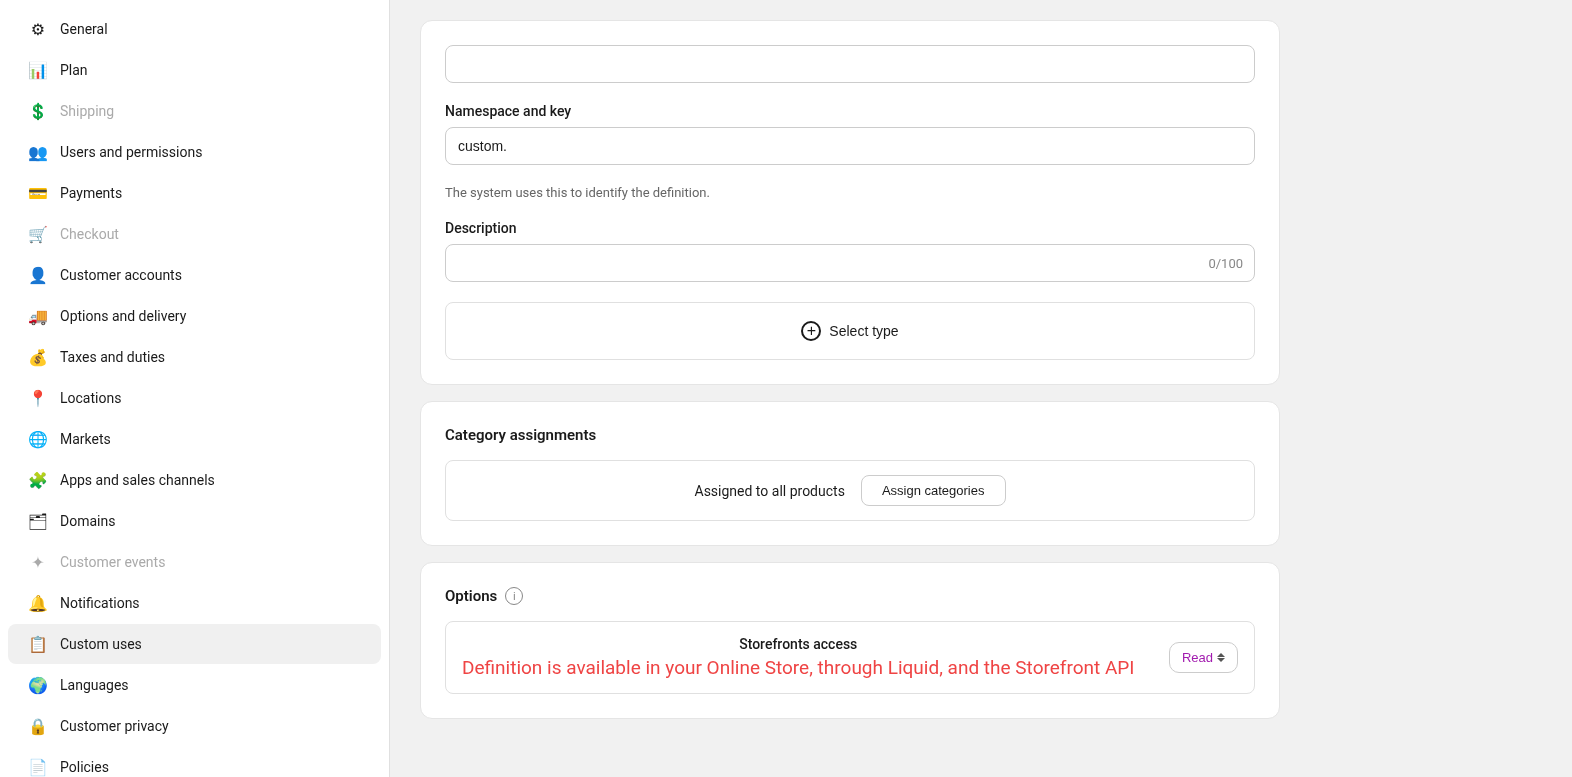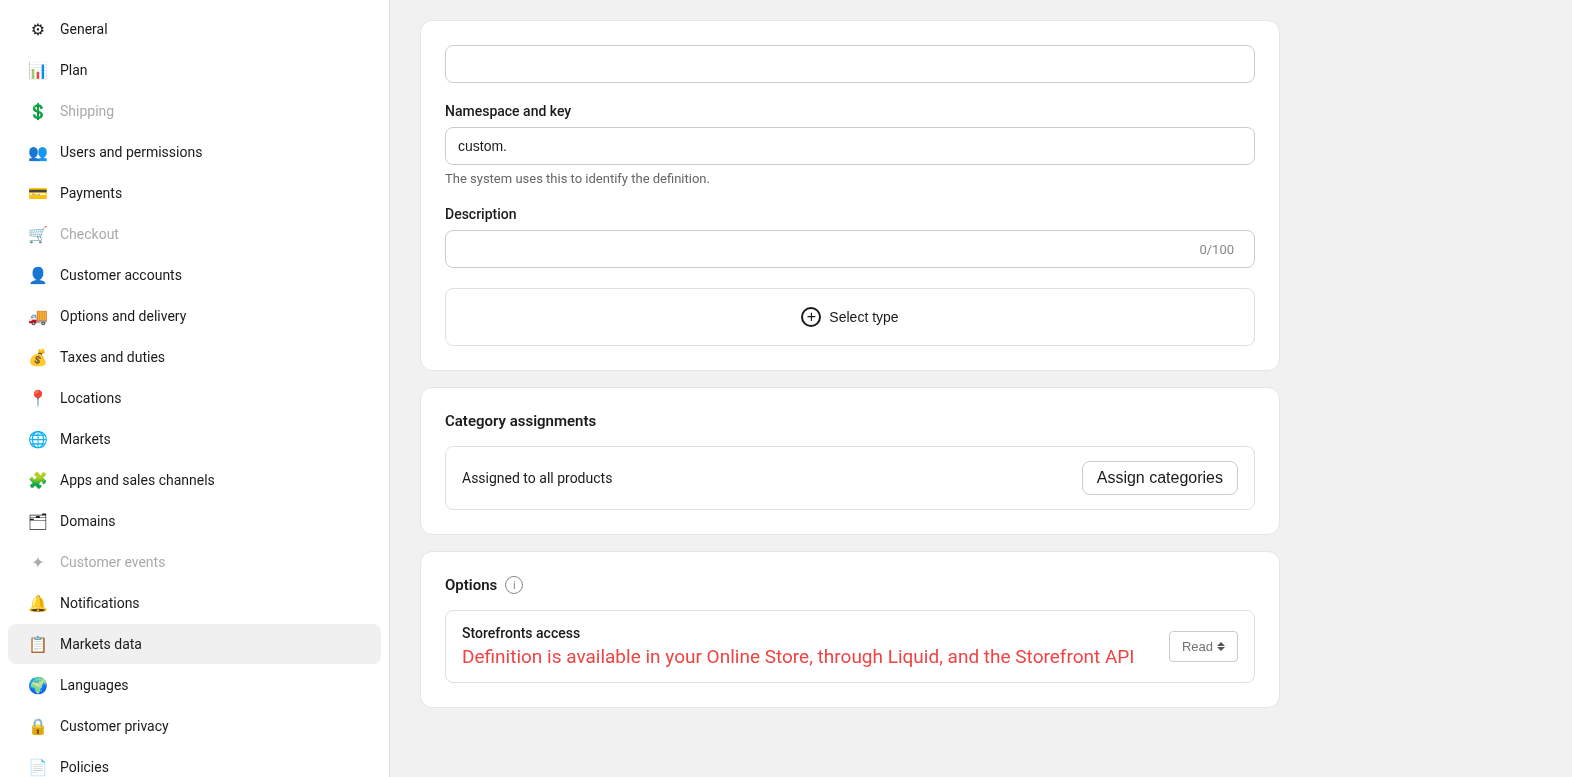--- a/index.html
+++ b/index.html
@@ -72,39 +72,39 @@
       border: 1px solid #ccc;
       border-radius: 8px;
       font-size: 14px;
       outline: none;
       color: #1a1a1a;
       background: #fff;
     }
     .field-hint {
       font-size: 13px;
       color: #666;
-      margin-top: 6px;
+      margin-top: 20px;
     }
     .field-group {
       margin-bottom: 20px;
     }
     .description-wrapper {
       position: relative;
     }
     .description-wrapper input {
       width: 100%;
       padding: 10px 12px;
       border: 1px solid #ccc;
       border-radius: 8px;
       font-size: 14px;
       outline: none;
     }
     .description-counter {
       position: absolute;
-      right: 21px;
+      right: 12px;
       top: 50%;
       transform: translateY(-50%);
       font-size: 13px;
       color: #888;
       pointer-events: none;
     }
     .select-type-btn {
       width: 100%;
       padding: 18px;
       border: 1px solid #e0e0e0;
@@ -133,36 +133,36 @@
     }
     .card-section-title {
       font-size: 15px;
       font-weight: 600;
       margin-bottom: 16px;
       color: #1a1a1a;
     }
     .category-row {
       display: flex;
       align-items: center;
-      justify-content: space-between;
+      justify-content: center;
       padding: 14px 16px;
       border: 1px solid #e0e0e0;
       border-radius: 8px;
       gap: 16px;
     }
     .category-text {
       font-size: 14px;
       color: #1a1a1a;
     }
     .assign-btn {
-      padding: 7px 14px;
+      padding: 7px 20px;
       border: 1px solid #ccc;
       border-radius: 8px;
       background: #fff;
-      font-size: 16px;
+      font-size: 13px;
       cursor: pointer;
       color: #1a1a1a;
       font-weight: 500;
     }
     .options-title-row {
       display: flex;
       align-items: center;
       gap: 8px;
       margin-bottom: 16px;
     }
@@ -187,40 +187,41 @@
       align-items: center;
       justify-content: space-between;
       padding: 14px 16px;
       border: 1px solid #e0e0e0;
       border-radius: 8px;
     }
     .storefront-text-block {
       display: flex;
       flex-direction: column;
       gap: 4px;
+      text-align: center;
     }
     .storefront-title {
       font-size: 14px;
       font-weight: 500;
     }
     .storefront-desc {
       font-size: 19px;
       color: #ef4444;
     }
     .read-select {
       display: flex;
       align-items: center;
       gap: 4px;
       padding: 7px 12px;
       border: 1px solid #ccc;
-      border-radius: 4px;
+      border-radius: 10px;
       background: #fff;
       font-size: 13px;
       cursor: pointer;
-      color: #737373;
+      color: #a21caf;
       font-weight: 500;
     }
     .chevron-updown {
       display: flex;
       flex-direction: column;
       gap: 1px;
     }
     .chevron-updown span {
       display: block;
       width: 0;
@@ -297,21 +298,21 @@
       <div class="sidebar-item disabled">
         <span class="icon" style="font-size: 16px;">✦</span>
         <span class="label">Customer events</span>
       </div>
       <div class="sidebar-item">
         <span class="icon" style="font-size: 16px;">🔔</span>
         <span class="label">Notifications</span>
       </div>
       <div class="sidebar-item active">
         <span class="icon" style="font-size: 16px;">📋</span>
-        <span class="label">Markets data</span>
+        <span class="label">Custom uses</span>
       </div>
       <div class="sidebar-item">
         <span class="icon" style="font-size: 16px;">🌍</span>
         <span class="label">Languages</span>
       </div>
       <div class="sidebar-item">
         <span class="icon" style="font-size: 16px;">🔒</span>
         <span class="label">Customer privacy</span>
       </div>
       <div class="sidebar-item">

